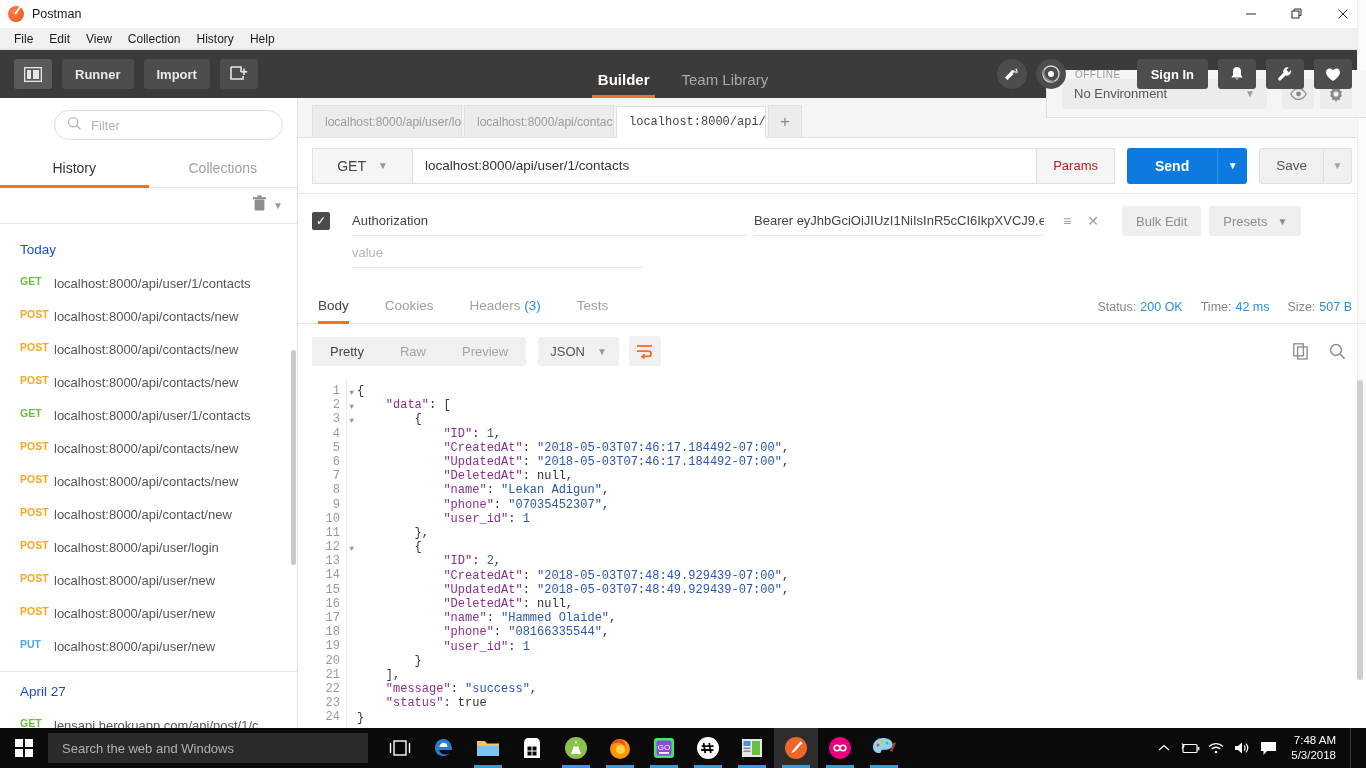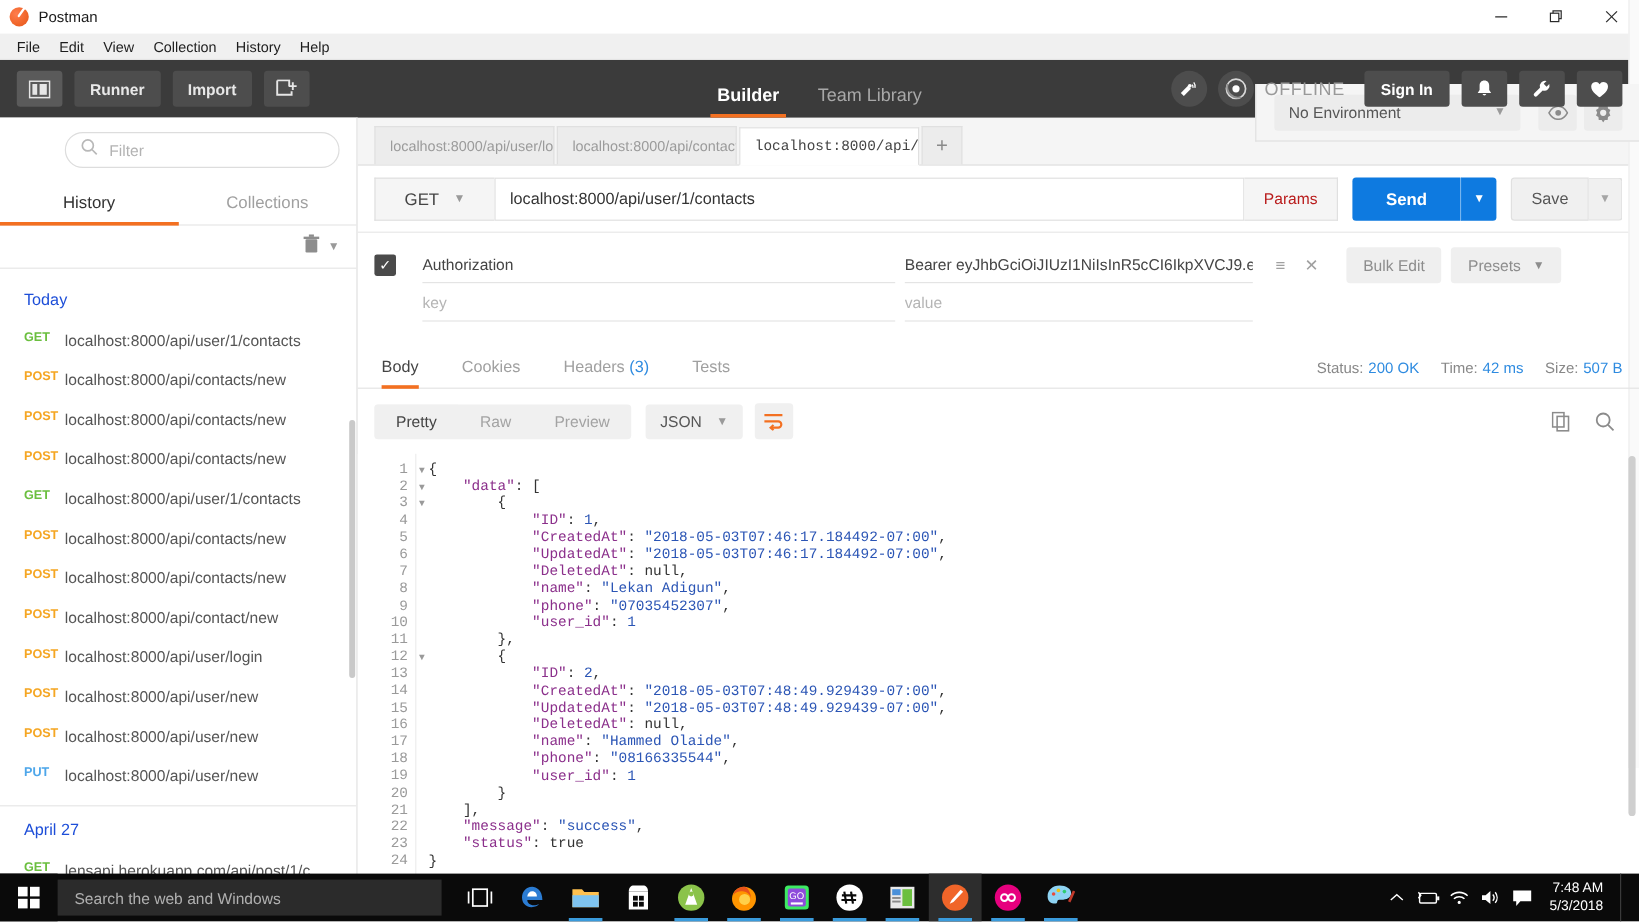--- a/index.html
+++ b/index.html
@@ -72,21 +72,21 @@
     height: 3px; background: #f37021;
   }
   .tb-right {
     margin-left: auto; display: flex; align-items: center; z-index: 2;
   }
   .tb-circle {
     width: 30px; height: 30px; border-radius: 50%; background: #4d4d4d;
     display: flex; align-items: center; justify-content: center; margin-right: 9px;
   }
   .offline-text {
-    font-size: 15px; color: #999; letter-spacing: .5px; margin-right: 16px;
+    font-size: 10px; color: #999; letter-spacing: .5px; margin-right: 16px;
   }
   .signin {
     background: #4d4d4d; color: #fff; font-size: 13px; font-weight: bold;
     height: 30px; display: flex; align-items: center; padding: 0 14px;
     border-radius: 3px; margin-right: 10px;
   }
 
   
   .main { display: flex; height: 640px; }
 
@@ -617,21 +617,20 @@
             <div class="hdr-ic">✕</div>
             <div class="bulk-btn">Bulk Edit</div>
             <div class="presets-btn">
               <span>Presets</span>
               <span class="chev">▼</span>
             </div>
           </div>
         </div>
         <div class="hdr-row">
           <div class="chk empty"></div>
-          <div class="hdr-key ph">key</div>
           <div class="hdr-val ph">value</div>
         </div>
       </div>
 
       <div class="resp-tabs">
         <div class="resp-tab active">Body</div>
         <div class="resp-tab">Cookies</div>
         <div class="resp-tab">
           <span>Headers</span>
           <span class="hdr-count">(3)</span>

